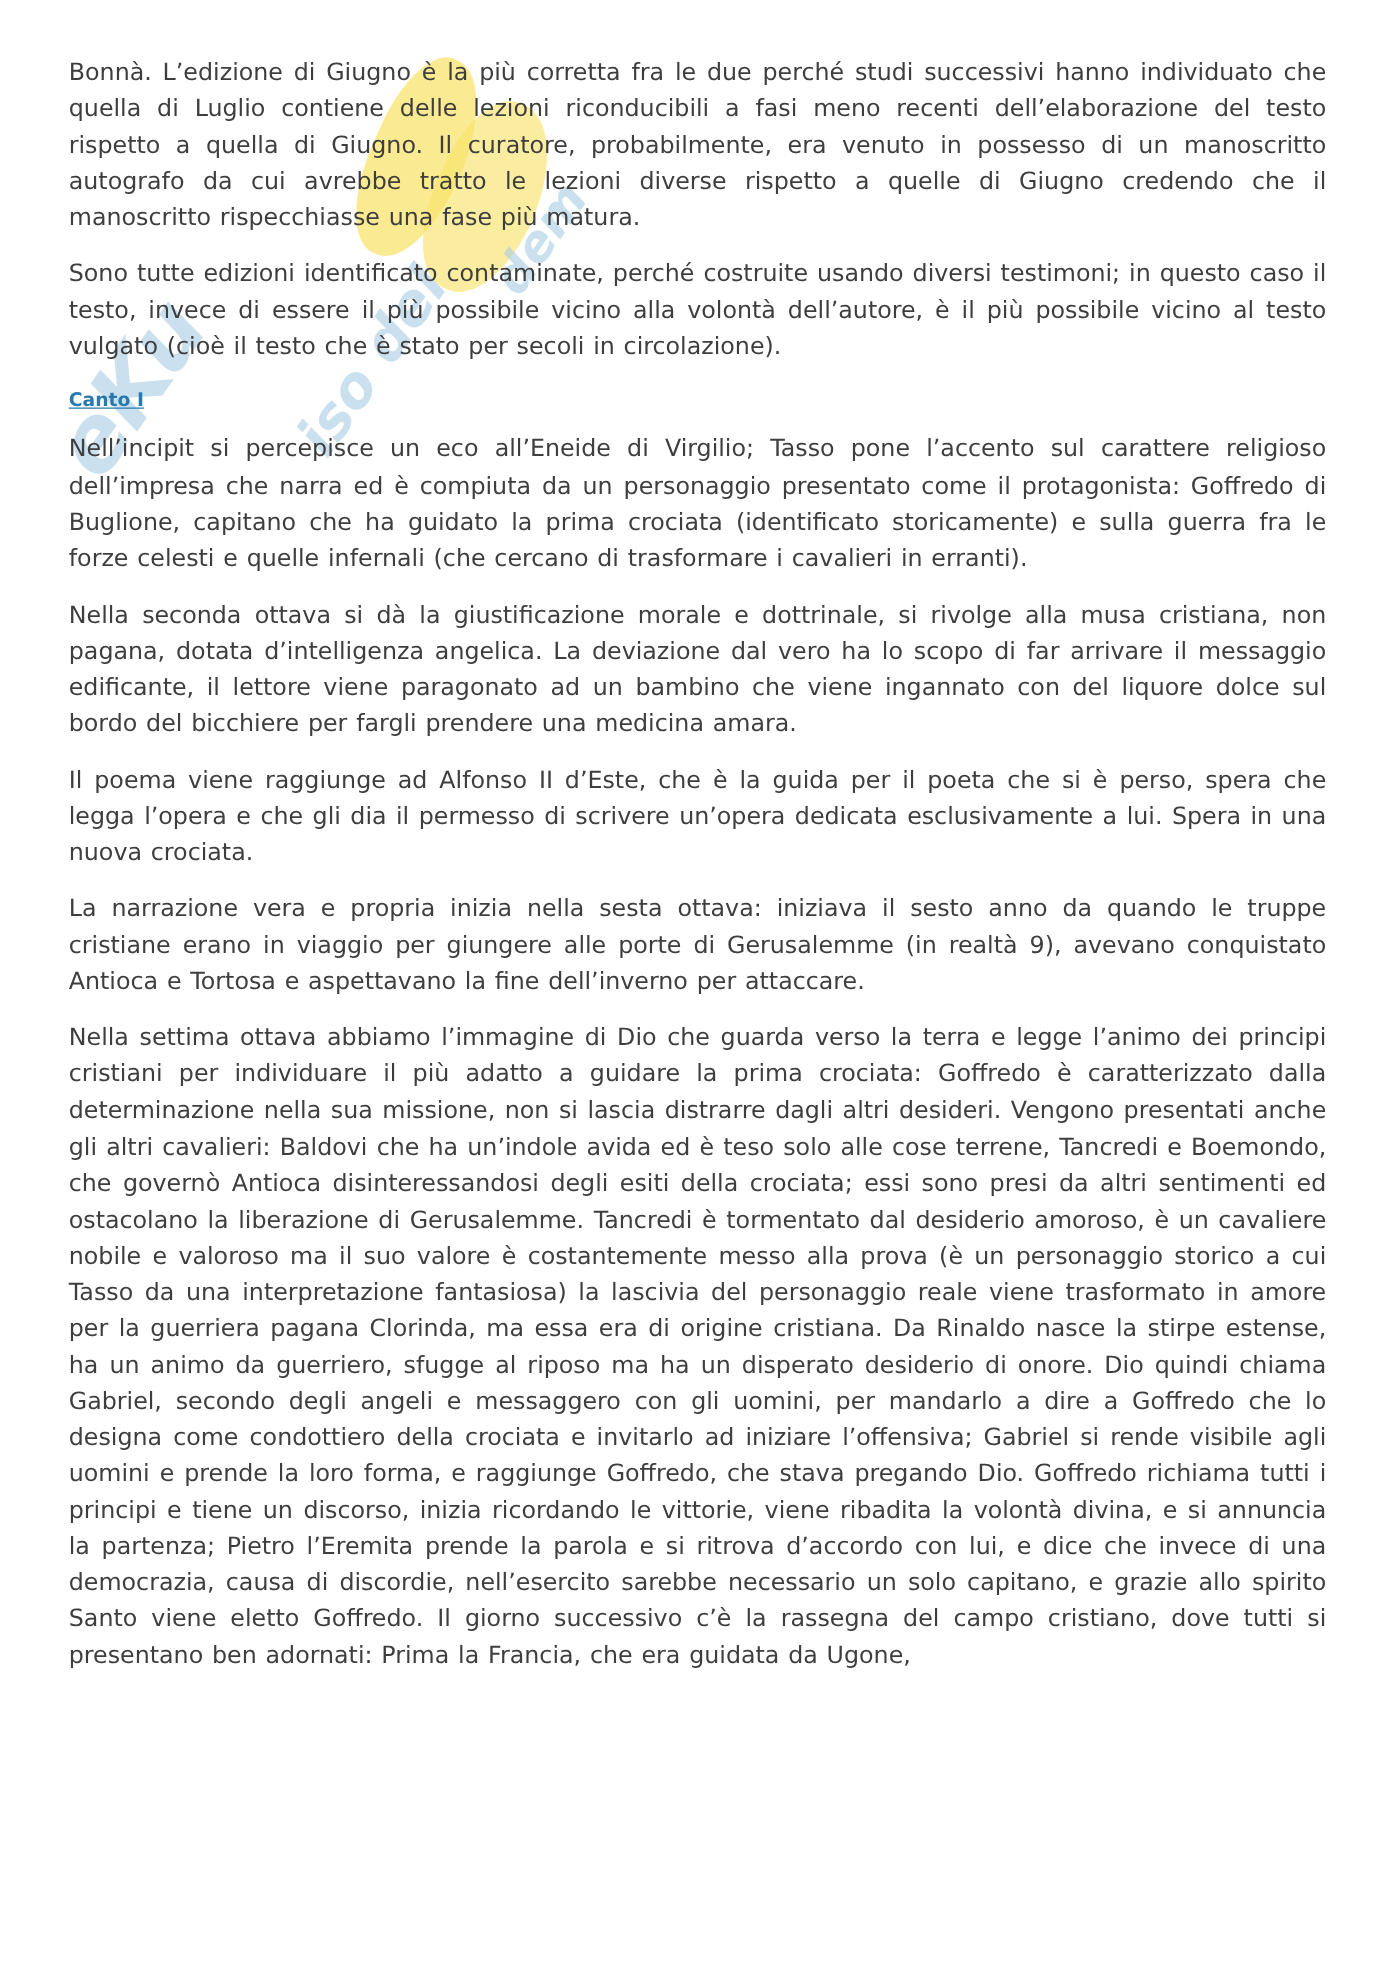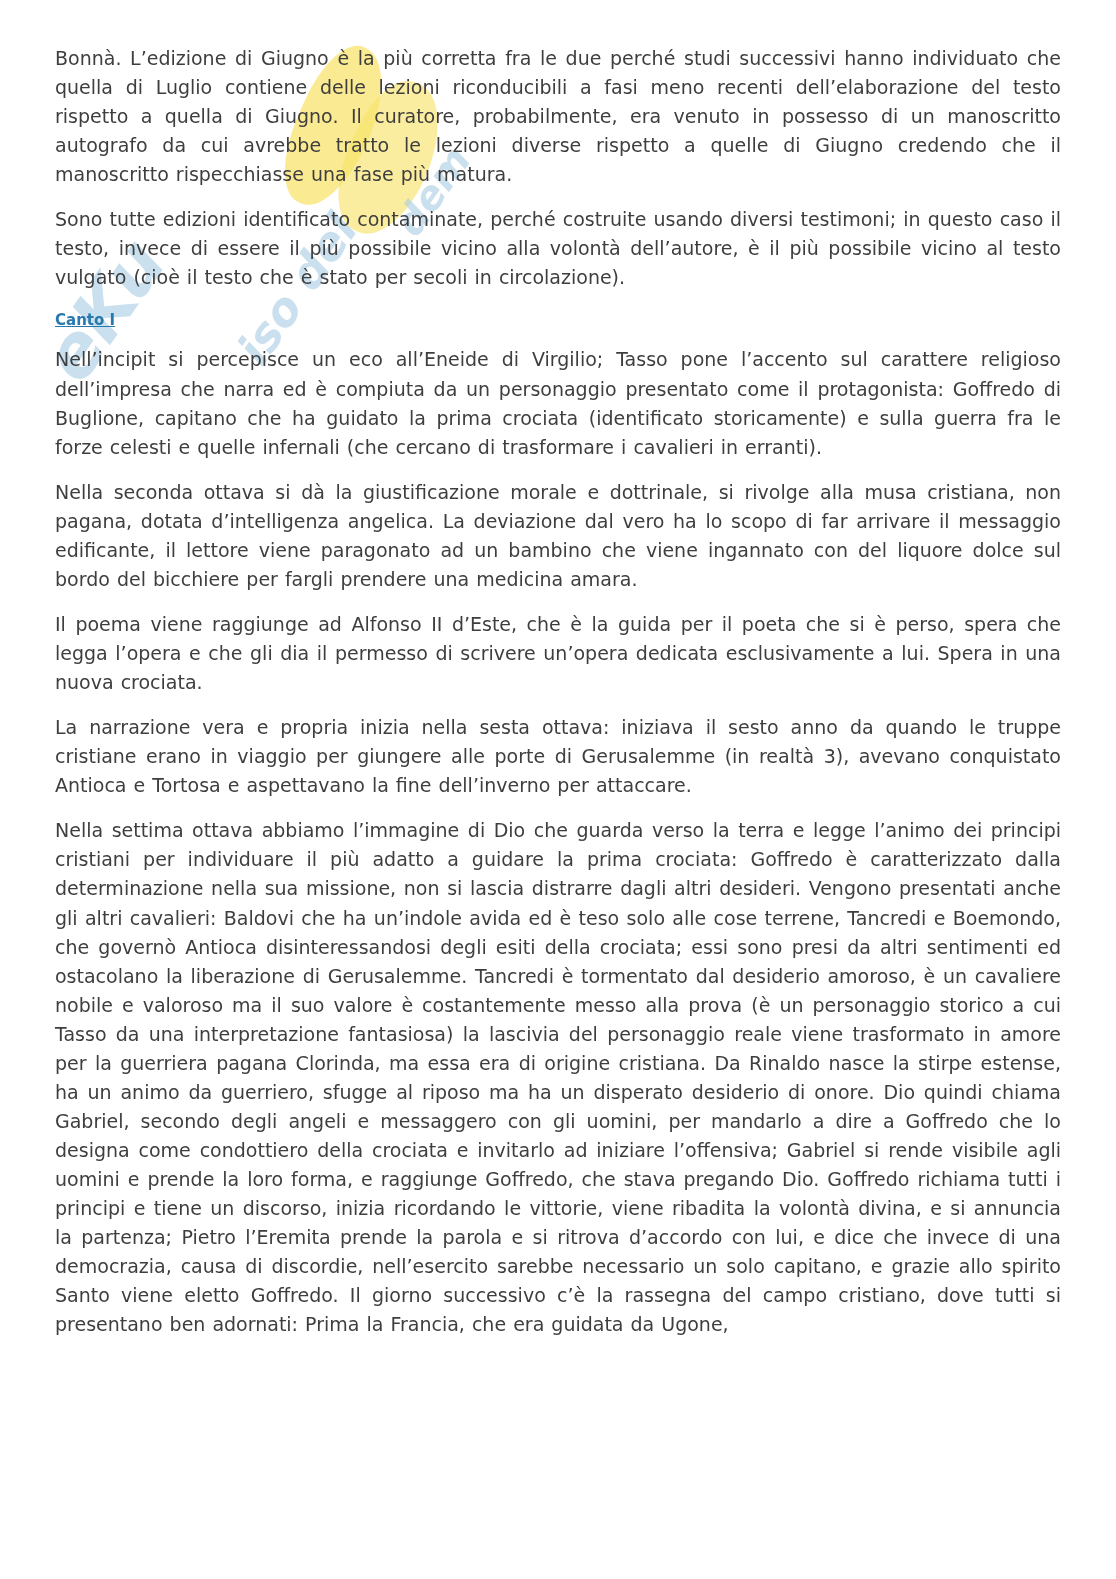--- a/index.html
+++ b/index.html
@@ -80,17 +80,17 @@
     <div class="wm-blue-text w3">dem</div>
   </div>
 
   <div class="content">
     <p class="para">Bonnà. L’edizione di Giugno è la più corretta fra le due perché studi successivi hanno individuato che quella di Luglio contiene delle lezioni riconducibili a fasi meno recenti dell’elaborazione del testo rispetto a quella di Giugno. Il curatore, probabilmente, era venuto in possesso di un manoscritto autografo da cui avrebbe tratto le lezioni diverse rispetto a quelle di Giugno credendo che il manoscritto rispecchiasse una fase più matura.</p>
     <p class="para">Sono tutte edizioni identificato contaminate, perché costruite usando diversi testimoni; in questo caso il testo, invece di essere il più possibile vicino alla volontà dell’autore, è il più possibile vicino al testo vulgato (cioè il testo che è stato per secoli in circolazione).</p>
     <h2 class="heading">Canto I</h2>
     <p class="para">Nell’incipit si percepisce un eco all’Eneide di Virgilio; Tasso pone l’accento sul carattere religioso dell’impresa che narra ed è compiuta da un personaggio presentato come il protagonista: Goffredo di Buglione, capitano che ha guidato la prima crociata (identificato storicamente) e sulla guerra fra le forze celesti e quelle infernali (che cercano di trasformare i cavalieri in erranti).</p>
     <p class="para">Nella seconda ottava si dà la giustificazione morale e dottrinale, si rivolge alla musa cristiana, non pagana, dotata d’intelligenza angelica. La deviazione dal vero ha lo scopo di far arrivare il messaggio edificante, il lettore viene paragonato ad un bambino che viene ingannato con del liquore dolce sul bordo del bicchiere per fargli prendere una medicina amara.</p>
     <p class="para">Il poema viene raggiunge ad Alfonso II d’Este, che è la guida per il poeta che si è perso, spera che legga l’opera e che gli dia il permesso di scrivere un’opera dedicata esclusivamente a lui. Spera in una nuova crociata.</p>
-    <p class="para">La narrazione vera e propria inizia nella sesta ottava: iniziava il sesto anno da quando le truppe cristiane erano in viaggio per giungere alle porte di Gerusalemme (in realtà 3), avevano conquistato Antioca e Tortosa e aspettavano la fine dell’inverno per attaccare.</p>
+    <p class="para">La narrazione vera e propria inizia nella sesta ottava: iniziava il sesto anno da quando le truppe cristiane erano in viaggio per giungere alle porte di Gerusalemme (in realtà 9), avevano conquistato Antioca e Tortosa e aspettavano la fine dell’inverno per attaccare.</p>
     <p class="para">Nella settima ottava abbiamo l’immagine di Dio che guarda verso la terra e legge l’animo dei principi cristiani per individuare il più adatto a guidare la prima crociata: Goffredo è caratterizzato dalla determinazione nella sua missione, non si lascia distrarre dagli altri desideri. Vengono presentati anche gli altri cavalieri: Baldovi che ha un’indole avida ed è teso solo alle cose terrene, Tancredi e Boemondo, che governò Antioca disinteressandosi degli esiti della crociata; essi sono presi da altri sentimenti ed ostacolano la liberazione di Gerusalemme. Tancredi è tormentato dal desiderio amoroso, è un cavaliere nobile e valoroso ma il suo valore è costantemente messo alla prova (è un personaggio storico a cui Tasso da una interpretazione fantasiosa) la lascivia del personaggio reale viene trasformato in amore per la guerriera pagana Clorinda, ma essa era di origine cristiana. Da Rinaldo nasce la stirpe estense, ha un animo da guerriero, sfugge al riposo ma ha un disperato desiderio di onore. Dio quindi chiama Gabriel, secondo degli angeli e messaggero con gli uomini, per mandarlo a dire a Goffredo che lo designa come condottiero della crociata e invitarlo ad iniziare l’offensiva; Gabriel si rende visibile agli uomini e prende la loro forma, e raggiunge Goffredo, che stava pregando Dio. Goffredo richiama tutti i principi e tiene un discorso, inizia ricordando le vittorie, viene ribadita la volontà divina, e si annuncia la partenza; Pietro l’Eremita prende la parola e si ritrova d’accordo con lui, e dice che invece di una democrazia, causa di discordie, nell’esercito sarebbe necessario un solo capitano, e grazie allo spirito Santo viene eletto Goffredo. Il giorno successivo c’è la rassegna del campo cristiano, dove tutti si presentano ben adornati: Prima la Francia, che era guidata da Ugone,</p>
   </div>
 
 </div>
 
 </body></html>

